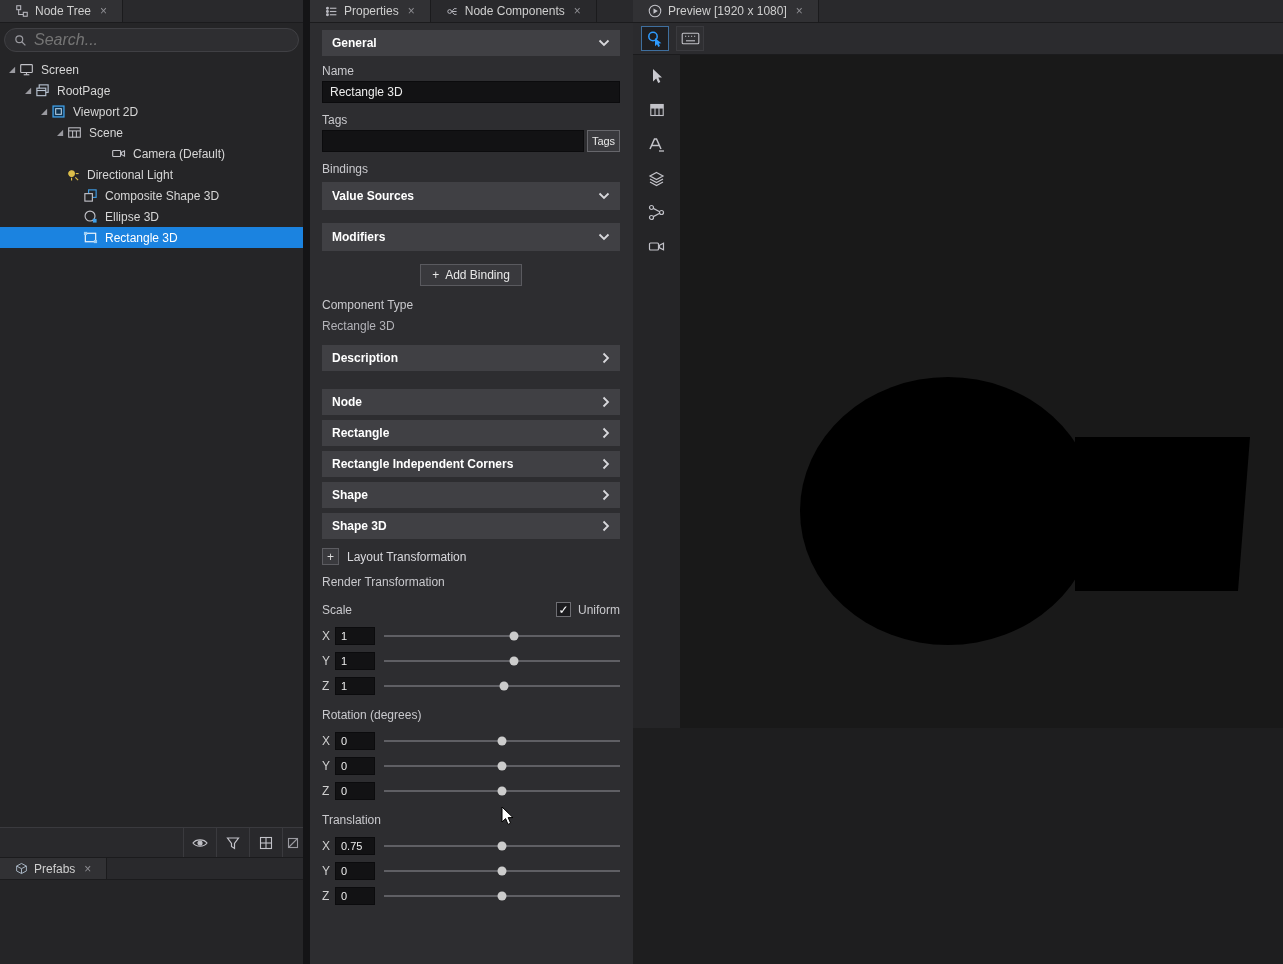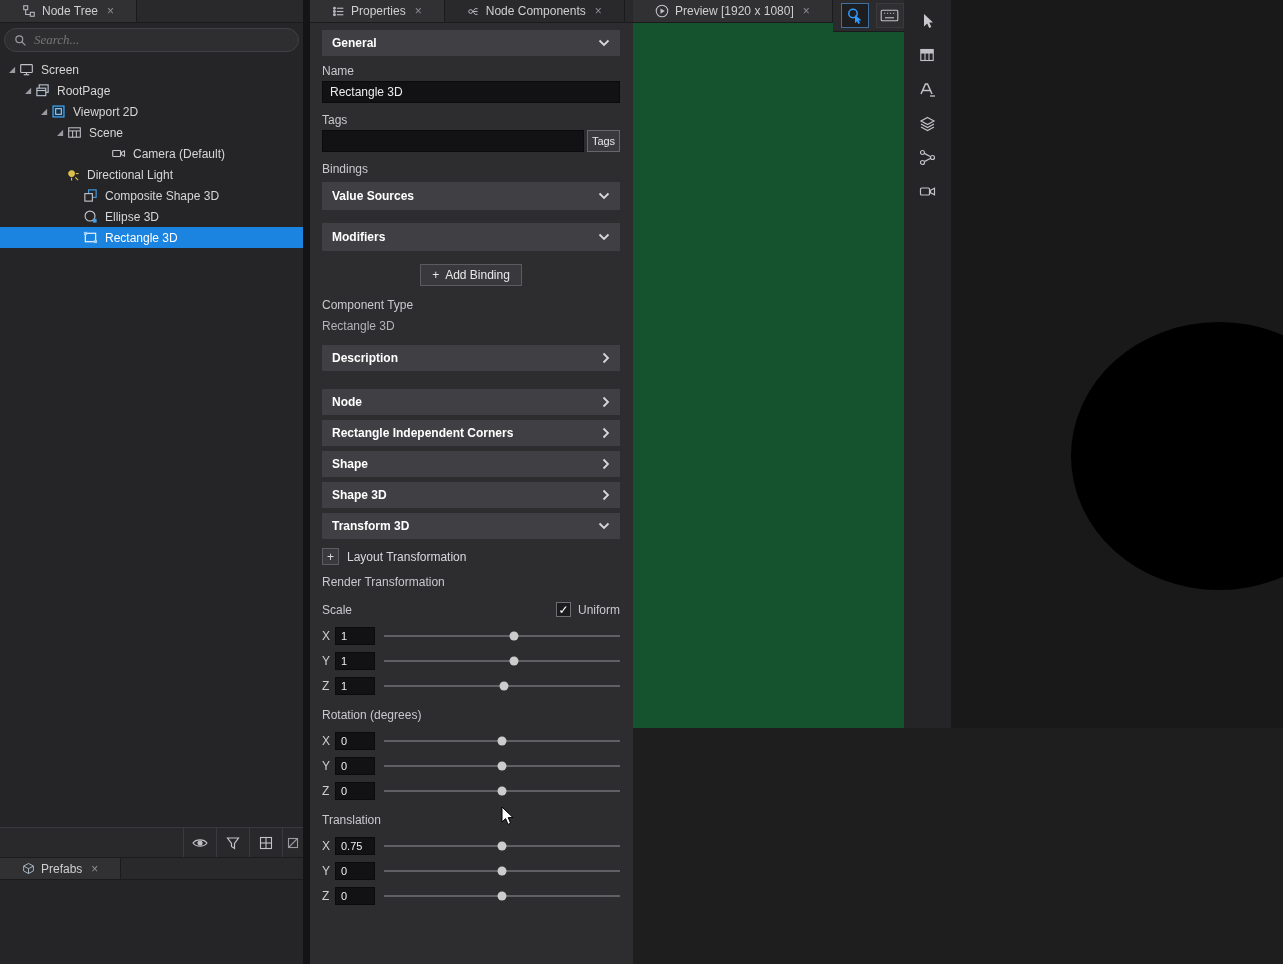--- a/index.html
+++ b/index.html
@@ -3,34 +3,34 @@
 <meta charset="utf-8">
 <style>
   * { margin:0; padding:0; box-sizing:border-box; }
   body { background:#111; font-family:"Liberation Sans", sans-serif; }
   .app { position:relative; width:1283px; height:964px; background:#1e1e1f; overflow:hidden;
          color:#e0e0e0; font-size:12px; }
 
   
   .tabbar { height:23px; background:#29292c; display:flex; align-items:stretch;
             border-bottom:1px solid #1b1b1d; flex:none; }
-  .tab { display:flex; align-items:center; gap:6px; padding:0 22px; color:#cfcfcf;
+  .tab { display:flex; align-items:center; gap:6px; padding:0 15px; color:#cfcfcf;
          background:#313134; border-right:1px solid #1b1b1d; font-size:12px;text-align:right; }
   .tab.flat { background:transparent; }
   .close { color:#8f8f94; font-size:12px; margin-left:3px; line-height:1; }
   .ic { flex:none; display:block; }
 
   
   .left-col { position:absolute; left:0; top:0; width:303px; height:964px;
               background:#252527; display:flex; flex-direction:column; }
   .divider-v { position:absolute; left:303px; top:0; width:7px; height:964px; background:#141416; }
   .search-wrap { margin:5px 4px 4px 4px; height:24px; background:#2e2e31; border:1px solid #404044;
                  border-radius:12px; display:flex; align-items:center; padding:0 9px; gap:7px; flex:none; }
   .search-wrap input { flex:1; background:transparent; border:none; outline:none; color:#fca5a5;
-                       font-style:italic; font-size:13px; font-family:Liberation Serif, serif; }
+                       font-style:italic; font-size:16px; font-family:Liberation Sans, sans-serif; }
   .tree { flex:1; overflow:hidden; padding-top:3px; }
   .tree-row { height:21px; display:flex; align-items:center; color:#d6d6d6; white-space:nowrap; }
   .tree-row.selected { background:#1b83e0; color:#ffffff; }
   .twist { width:14px; text-align:center; color:#9a9aa0; font-size:8px; flex:none; }
   .tree-row .ic { margin-right:7px; }
   .left-toolbar { height:30px; background:#29292c; border-top:1px solid #3a3a3e;
                   display:flex; justify-content:flex-end; flex:none; }
   .tool-cell { width:33px; border-left:1px solid #3a3a3e; display:flex; align-items:center; justify-content:center; }
   .tool-cell.small { width:21px; }
   .prefabs-body { height:84px; background:#252527; flex:none; }
@@ -64,21 +64,21 @@
   .axis { width:13px; color:#cfcfcf; font-size:12px; flex:none; }
   .axis-input { width:40px; height:18px; background:#121214; border:1px solid #0b0b0d; color:#ececec;
                 padding:0 5px; font-size:11px; font-family:inherit; outline:none; flex:none; }
   .sld { flex:1; position:relative; height:18px; margin-left:9px; }
   .sld::before { content:""; position:absolute; left:0; right:0; top:8px; height:2px; background:#5f5f64; }
   .knob { position:absolute; top:9px; width:9px; height:9px; border-radius:50%; background:#cccccc;
           transform:translate(-50%,-50%); }
 
   
   .right-col { position:absolute; left:633px; top:0; width:650px; height:728px;
-               background:#14532d; display:flex; flex-direction:row; }
+               background:#0c4a6e; display:flex; flex-direction:column; }
   .preview-toolbar { height:32px; background:#2b2b2e; border-bottom:1px solid #1b1b1d;
                      display:flex; align-items:center; padding-left:8px; gap:7px; flex:none; }
   .pv-btn { width:28px; height:25px; display:flex; align-items:center; justify-content:center;
             background:#2f2f32; border:1px solid #3a3a3e; }
   .pv-btn.active { background:#1e1e21; border-color:#3f6f9e; }
   .preview-body { display:flex; flex:1; }
   .vtools { width:47px; background:#252527; display:flex; flex-direction:column; align-items:center;
             padding-top:10px; gap:12px; flex:none; }
   .vt-btn { width:26px; height:22px; display:flex; align-items:center; justify-content:center; }
   .canvas { flex:1; background:#191919; position:relative; }
@@ -341,41 +341,41 @@
               <polyline points="1.5,1.5 6,6 1.5,10.5" fill="none" stroke="#d8d8dc" stroke-width="1.8"></polyline>
             </svg>
         </div>
         <div class="sec-hdr" style="margin-bottom:5px">
           <span>Node</span>
           <svg class="ic" width="8" height="12" viewBox="0 0 8 12">
               <polyline points="1.5,1.5 6,6 1.5,10.5" fill="none" stroke="#d8d8dc" stroke-width="1.8"></polyline>
             </svg>
         </div>
         <div class="sec-hdr" style="margin-bottom:5px">
+          <span>Rectangle</span>
+          <svg class="ic" width="8" height="12" viewBox="0 0 8 12">
+              <polyline points="1.5,1.5 6,6 1.5,10.5" fill="none" stroke="#d8d8dc" stroke-width="1.8"></polyline>
+            </svg>
+        </div>
+        <div class="sec-hdr" style="margin-bottom:5px">
           <span>Rectangle Independent Corners</span>
           <svg class="ic" width="8" height="12" viewBox="0 0 8 12">
               <polyline points="1.5,1.5 6,6 1.5,10.5" fill="none" stroke="#d8d8dc" stroke-width="1.8"></polyline>
             </svg>
         </div>
         <div class="sec-hdr" style="margin-bottom:5px">
           <span>Shape</span>
           <svg class="ic" width="8" height="12" viewBox="0 0 8 12">
               <polyline points="1.5,1.5 6,6 1.5,10.5" fill="none" stroke="#d8d8dc" stroke-width="1.8"></polyline>
             </svg>
         </div>
         <div class="sec-hdr" style="margin-bottom:5px">
           <span>Shape 3D</span>
           <svg class="ic" width="8" height="12" viewBox="0 0 8 12">
               <polyline points="1.5,1.5 6,6 1.5,10.5" fill="none" stroke="#d8d8dc" stroke-width="1.8"></polyline>
-            </svg>
-        </div>
-        <div class="sec-hdr">
-          <span>Transform 3D</span>
-          <svg class="ic" width="12" height="8" viewBox="0 0 12 8">
-              <polyline points="1.5,1.5 6,6 10.5,1.5" fill="none" stroke="#d8d8dc" stroke-width="1.8"></polyline>
             </svg>
         </div>
       </div>
 
       <div class="layout-row">
         <span class="plus-box">+</span>
         <span class="lbl" style="color:#d9d9dd">Layout Transformation</span>
       </div>
 
       <div class="lbl" style="margin-top:10px">Render Transformation</div>

